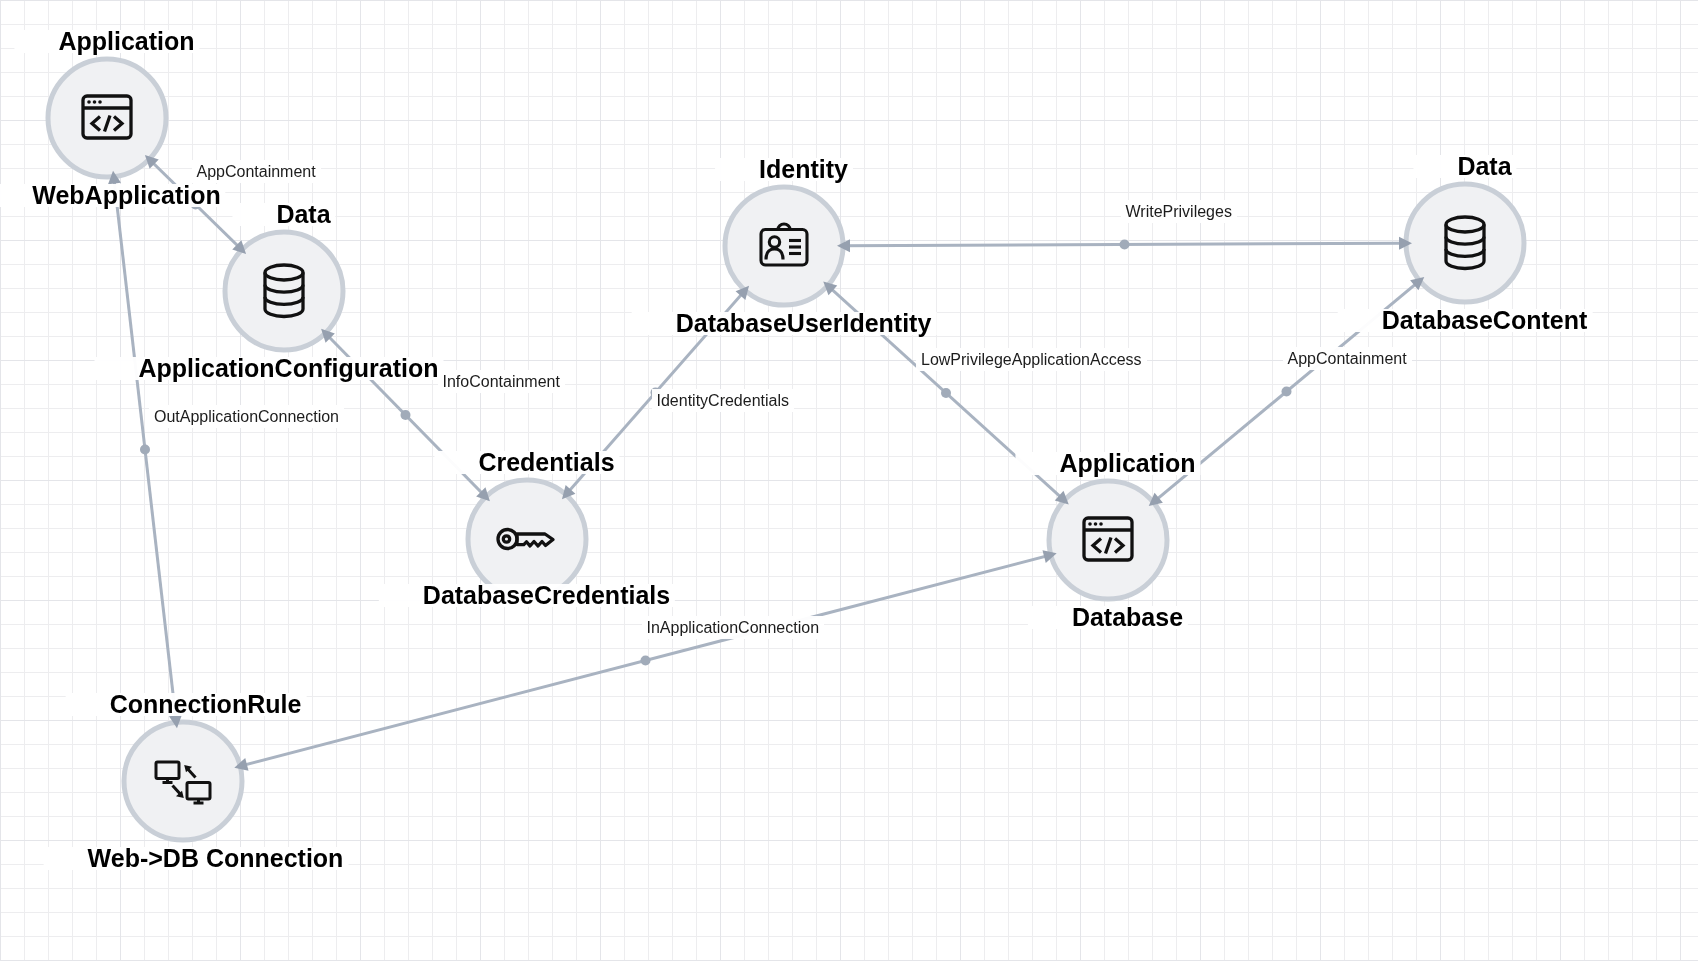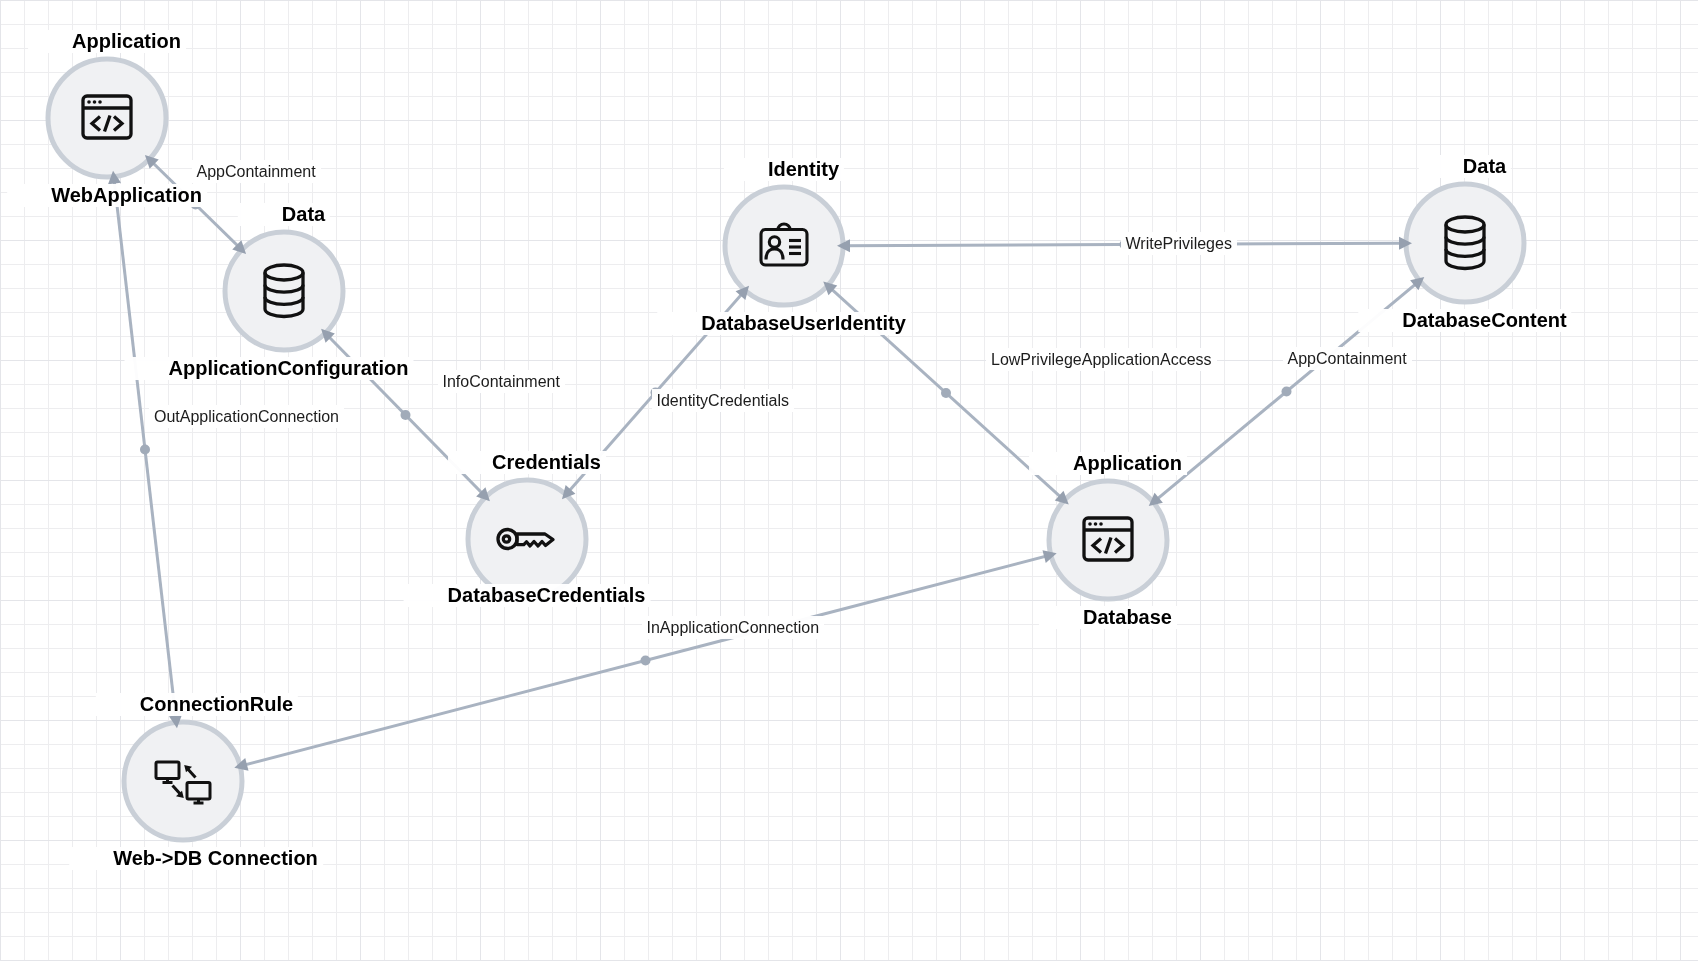--- a/index.html
+++ b/index.html
@@ -19,21 +19,21 @@
   .stage > svg{position:absolute;left:0;top:0;}
   .labels{position:absolute;left:0;top:0;width:100%;height:100%;pointer-events:none;}
   .lbl{
     position:absolute;
     white-space:nowrap;
     background:rgba(255,255,255,0.96);
     padding:1px 5px;
     line-height:21px;
   }
   .node-type,.node-name{
-    font-size:20px;font-weight:bold;color:#000;
+    font-size:25px;font-weight:bold;color:#000;
     transform:translateX(-50%);
     padding-left:44px;
   }
   .node-type{transform:translate(-50%,-100%);}
   .edge-label{
     font-size:16px;font-weight:400;color:#1c1c1c;
     transform:translateY(-100%);
   }
 </style>
 </head>
@@ -174,33 +174,33 @@
         <circle cx="145" cy="449.5" r="5" fill="#a1abb9"></circle>
         <polygon points="234.28783467563548,767.6374398304561 248.50667414516937,770.6498481924855 245.22906504697937,758.0698132720465" fill="#96a0af"></polygon>
         <polygon points="1056.7121653243646,553.3625601695439 1045.7709349530207,562.9301867279535 1042.4933258548306,550.3501518075145" fill="#96a0af"></polygon>
         <circle cx="645.5" cy="660.5" r="5" fill="#a1abb9"></circle>
       </g>
     </svg>
   <div class="labels">
       <div class="lbl edge-label" style="left: 191.5px; top: 182.5px;">AppContainment</div>
       <div class="lbl edge-label" style="left: 401.5px; top: 393px; margin-left: 36px;">InfoContainment</div>
       <div class="lbl edge-label" style="left: 651.5px; top: 370.5px; margin-top: 41px;">IdentityCredentials</div>
-      <div class="lbl edge-label" style="left: 1120.5px; top: 222.5px; margin-top: 32px;">WritePrivileges</div>
-      <div class="lbl edge-label" style="left: 986px; top: 371px;">LowPrivilegeApplicationAccess</div>
+      <div class="lbl edge-label" style="left: 1120.5px; top: 222.5px;">WritePrivileges</div>
+      <div class="lbl edge-label" style="left: 916px; top: 371px;">LowPrivilegeApplicationAccess</div>
       <div class="lbl edge-label" style="left: 1282.5px; top: 369.5px;">AppContainment</div>
       <div class="lbl edge-label" style="left: 149px; top: 427.5px;">OutApplicationConnection</div>
       <div class="lbl edge-label" style="left: 641.5px; top: 638.5px;">InApplicationConnection</div>
       <div class="lbl node-type" style="left: 107px; top: 53px;">Application</div>
       <div class="lbl node-name" style="left: 107px; top: 184px;">WebApplication</div>
       <div class="lbl node-type" style="left: 284px; top: 226px;">Data</div>
       <div class="lbl node-name" style="left: 269px; top: 357px;">ApplicationConfiguration</div>
       <div class="lbl node-type" style="left: 527px; top: 474px;">Credentials</div>
       <div class="lbl node-name" style="left: 527px; top: 584px;">DatabaseCredentials</div>
       <div class="lbl node-type" style="left: 784px; top: 181px;">Identity</div>
       <div class="lbl node-name" style="left: 784px; top: 312px;">DatabaseUserIdentity</div>
       <div class="lbl node-type" style="left: 1465px; top: 178px;">Data</div>
       <div class="lbl node-name" style="left: 1465px; top: 309px; text-align: right;">DatabaseContent</div>
       <div class="lbl node-type" style="left: 1108px; top: 475px;">Application</div>
       <div class="lbl node-name" style="left: 1108px; top: 606px;">Database</div>
-      <div class="lbl node-type" style="left: 197px; top: 716px;">ConnectionRule</div>
+      <div class="lbl node-type" style="left: 186px; top: 716px;">ConnectionRule</div>
       <div class="lbl node-name" style="left: 183px; top: 847px; margin-left: 13px;">Web-&gt;DB Connection</div>
     </div>
 </div>
 
 </body></html>

